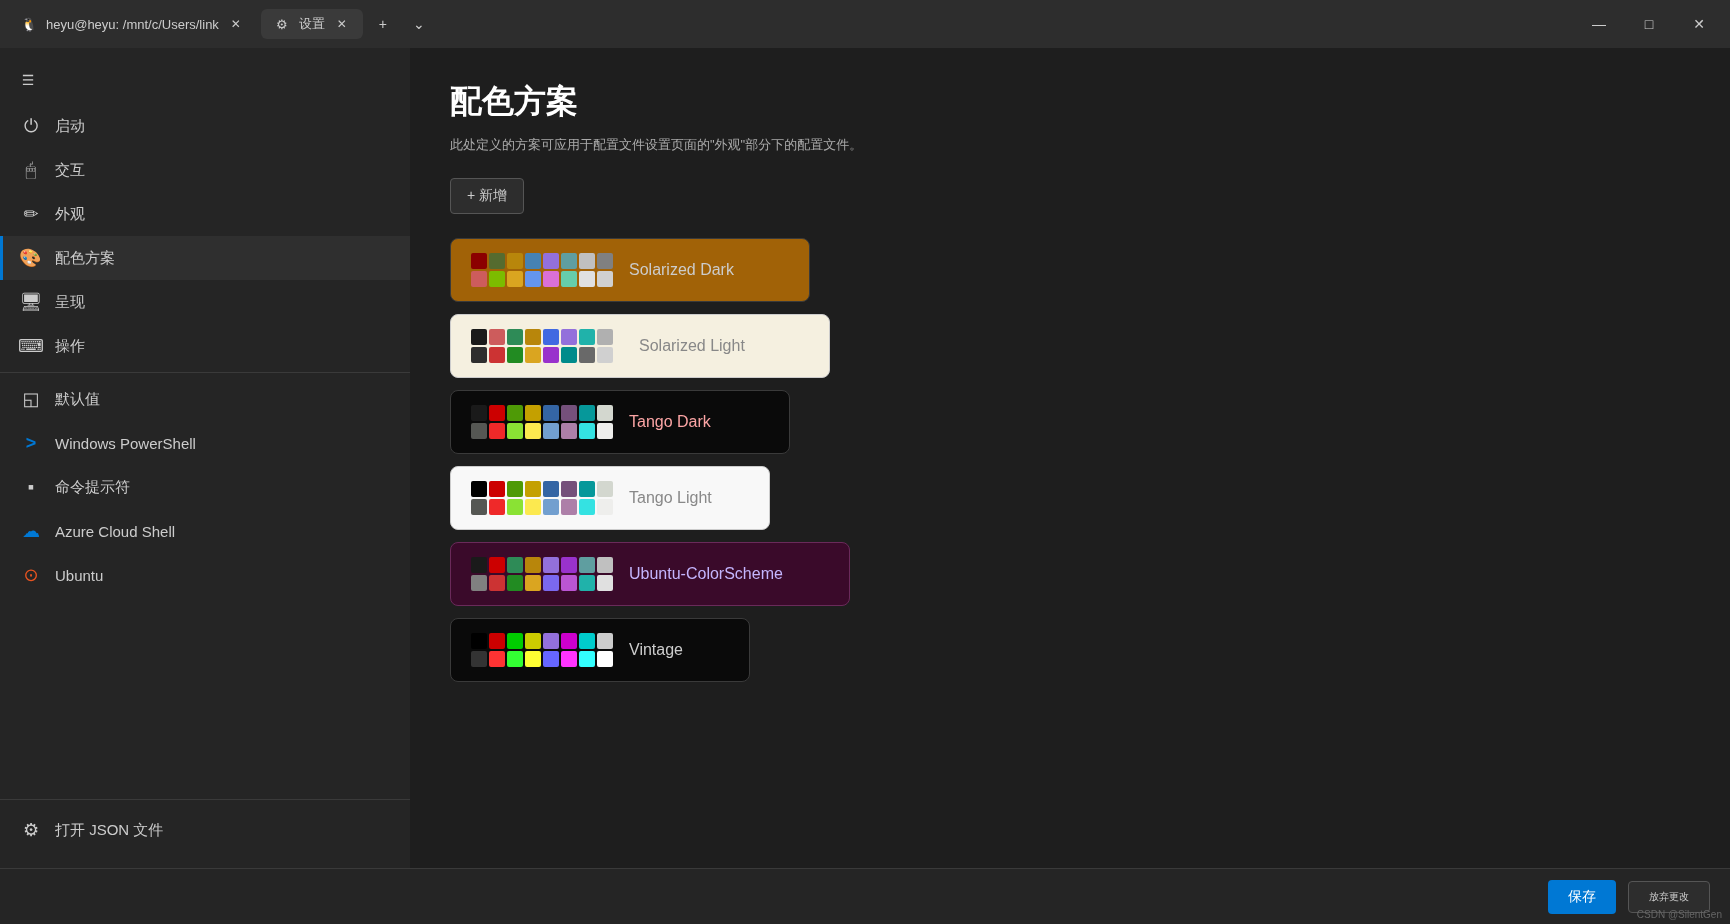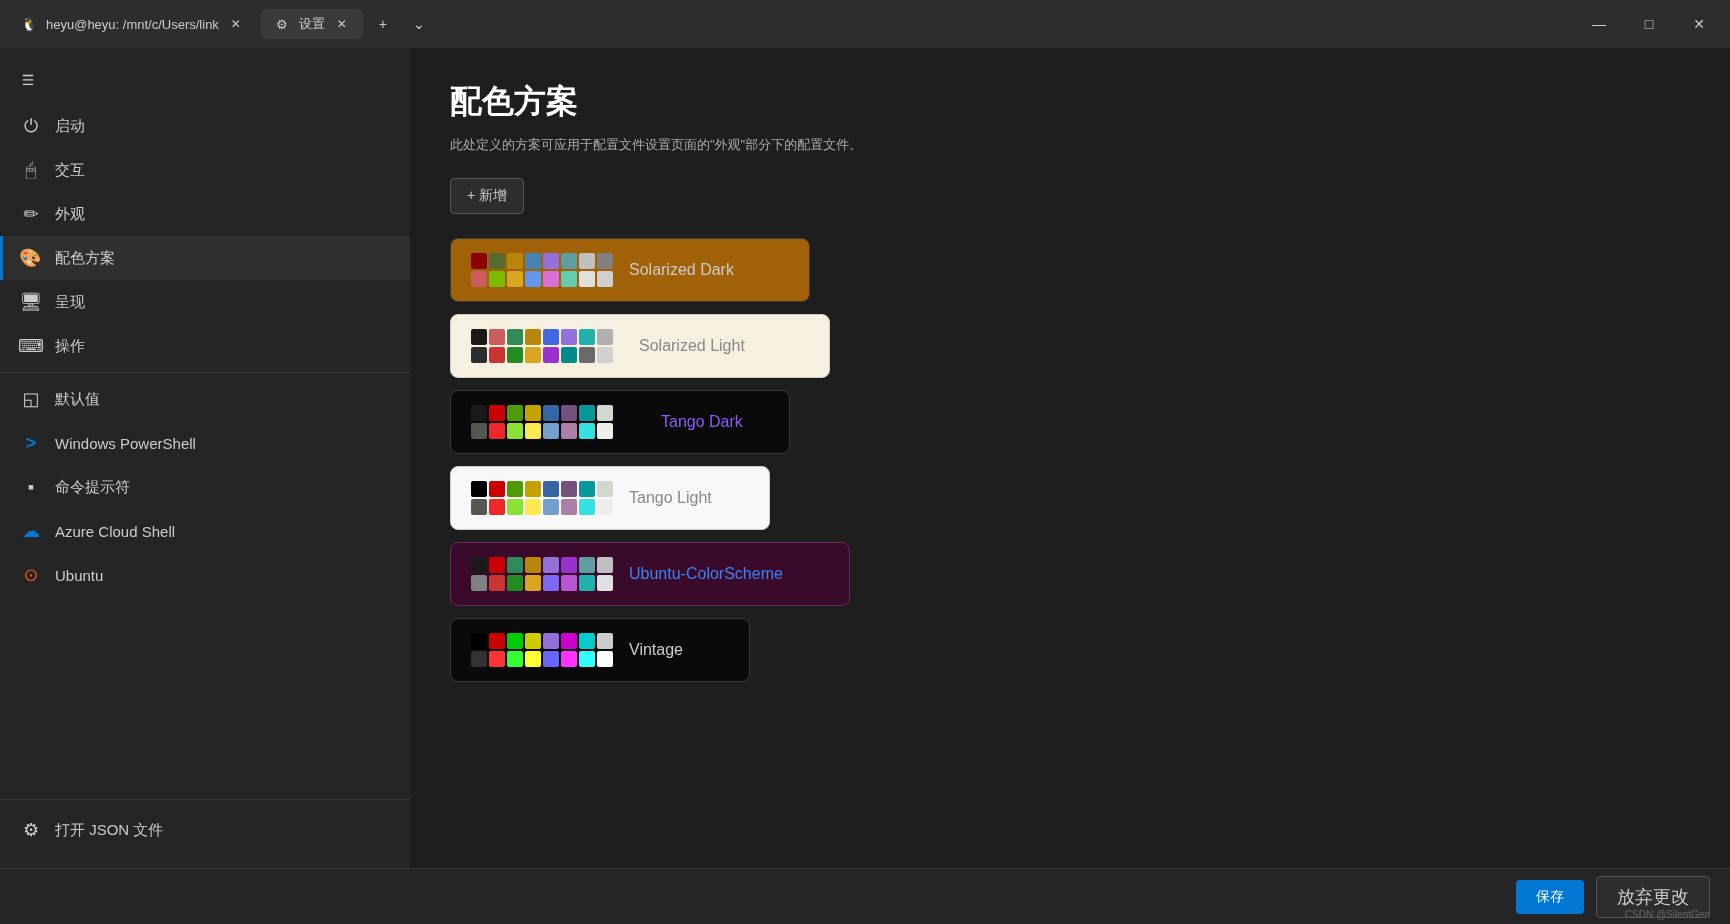--- a/index.html
+++ b/index.html
@@ -269,26 +269,26 @@
       cursor: pointer;
       font-size: 14px;
     }
     .discard-btn {
       padding: 8px 20px;
       background: #2d2d2d;
       color: #cccccc;
       border: 1px solid #555;
       border-radius: 4px;
       cursor: pointer;
-      font-size: 18px;
+      font-size: 10px;
     }
     .watermark {
       position: fixed;
       bottom: 4px;
-      right: 20px;
+      right: 8px;
       font-size: 10px;
       color: #666;
     }
 
     
     .sidebar-bottom {
       margin-top: auto;
       padding: 8px 0;
       border-top: 1px solid #3a3a3a;
     }
@@ -444,21 +444,21 @@
           <div class="swatch" style="background:#d3d7cf;"></div>
           <div class="swatch" style="background:#555753;"></div>
           <div class="swatch" style="background:#ef2929;"></div>
           <div class="swatch" style="background:#8ae234;"></div>
           <div class="swatch" style="background:#fce94f;"></div>
           <div class="swatch" style="background:#729fcf;"></div>
           <div class="swatch" style="background:#ad7fa8;"></div>
           <div class="swatch" style="background:#34e2e2;"></div>
           <div class="swatch" style="background:#eeeeec;"></div>
         </div>
-        <span class="scheme-name" style="color:#8b5cf6;margin-left:32px;">Tango Dark</span>
+        <span class="scheme-name" style="color:#fca5a5;">Tango Dark</span>
       </div>
 
       <div class="scheme-card scheme-card-tango-light">
         <div class="color-swatches">
           <div class="swatch" style="background:#000000;"></div>
           <div class="swatch" style="background:#cc0000;"></div>
           <div class="swatch" style="background:#4e9a06;"></div>
           <div class="swatch" style="background:#c4a000;"></div>
           <div class="swatch" style="background:#3465a4;"></div>
           <div class="swatch" style="background:#75507b;"></div>
@@ -488,21 +488,21 @@
           <div class="swatch" style="background:#c0c0c0;"></div>
           <div class="swatch" style="background:#808080;"></div>
           <div class="swatch" style="background:#cc3333;"></div>
           <div class="swatch" style="background:#228b22;"></div>
           <div class="swatch" style="background:#daa520;"></div>
           <div class="swatch" style="background:#7b68ee;"></div>
           <div class="swatch" style="background:#ba55d3;"></div>
           <div class="swatch" style="background:#20b2aa;"></div>
           <div class="swatch" style="background:#e0e0e0;"></div>
         </div>
-        <span class="scheme-name" style="color:#3b82f6;">Ubuntu-ColorScheme</span>
+        <span class="scheme-name" style="color:#c4b5fd;">Ubuntu-ColorScheme</span>
       </div>
 
       <div class="scheme-card scheme-card-vintage">
         <div class="color-swatches">
           <div class="swatch" style="background:#000000;"></div>
           <div class="swatch" style="background:#cc0000;"></div>
           <div class="swatch" style="background:#00cc00;"></div>
           <div class="swatch" style="background:#cccc00;"></div>
           <div class="swatch" style="background:#9370db;"></div>
           <div class="swatch" style="background:#cc00cc;"></div>

